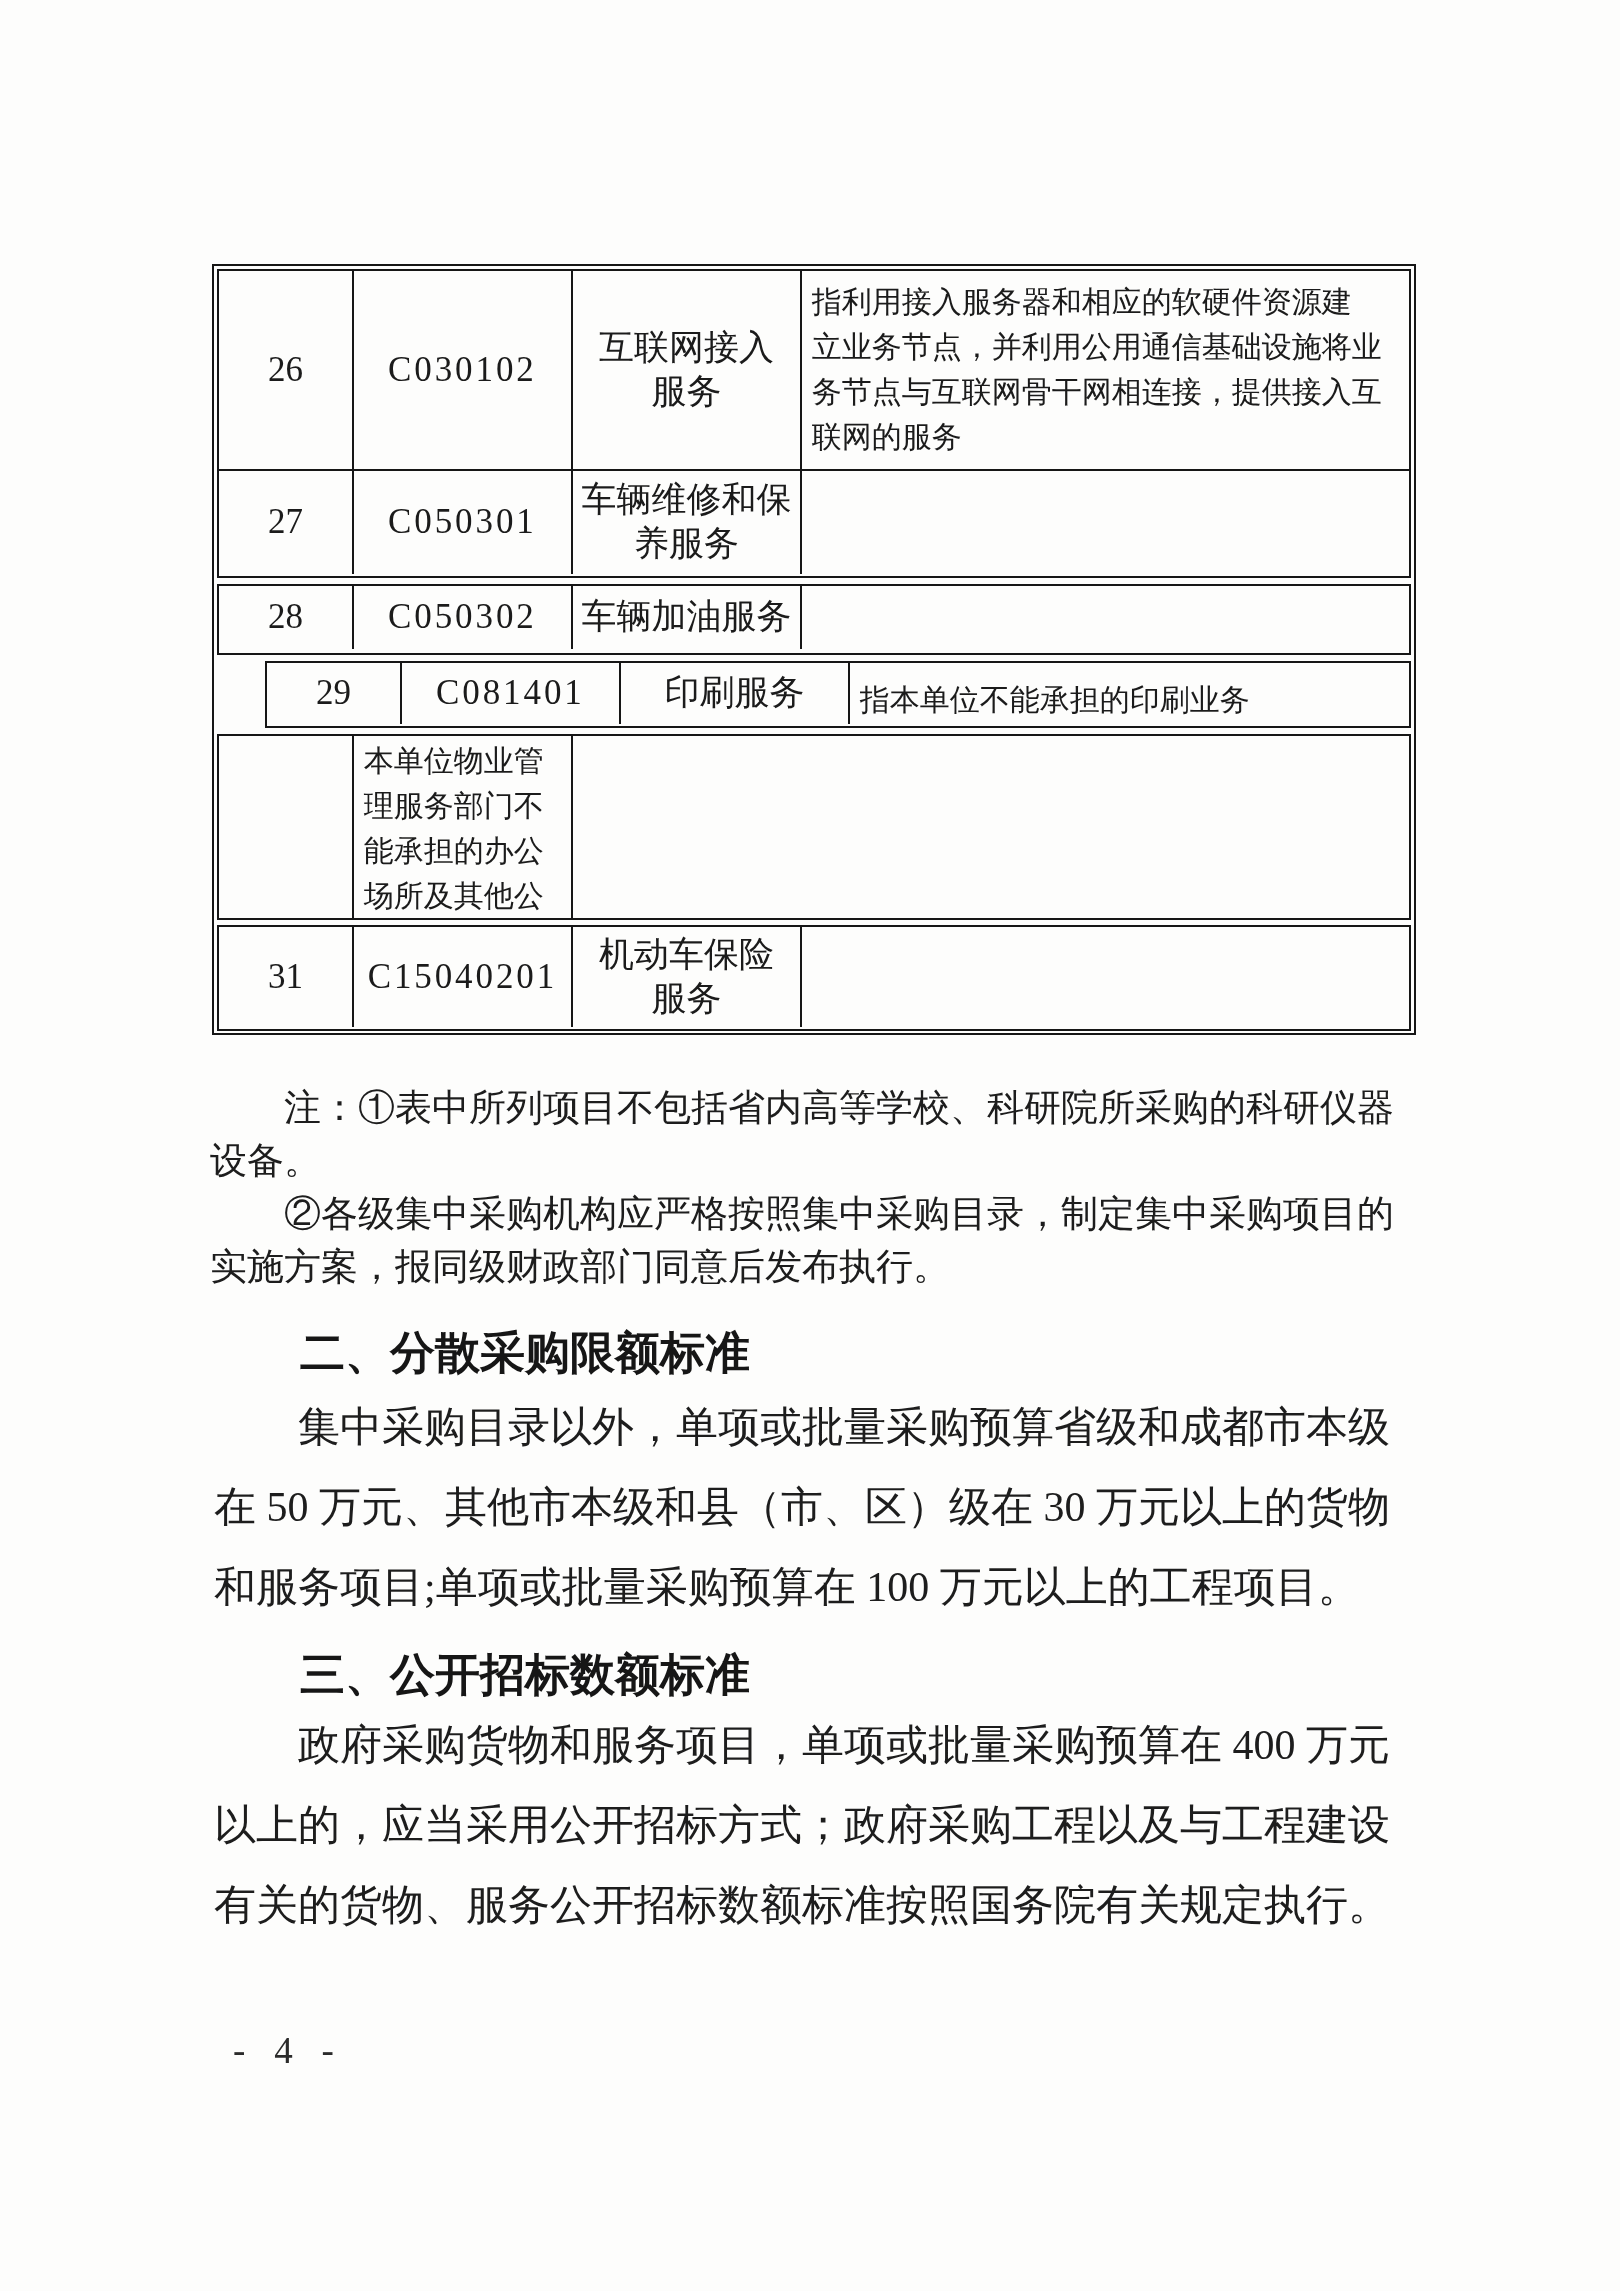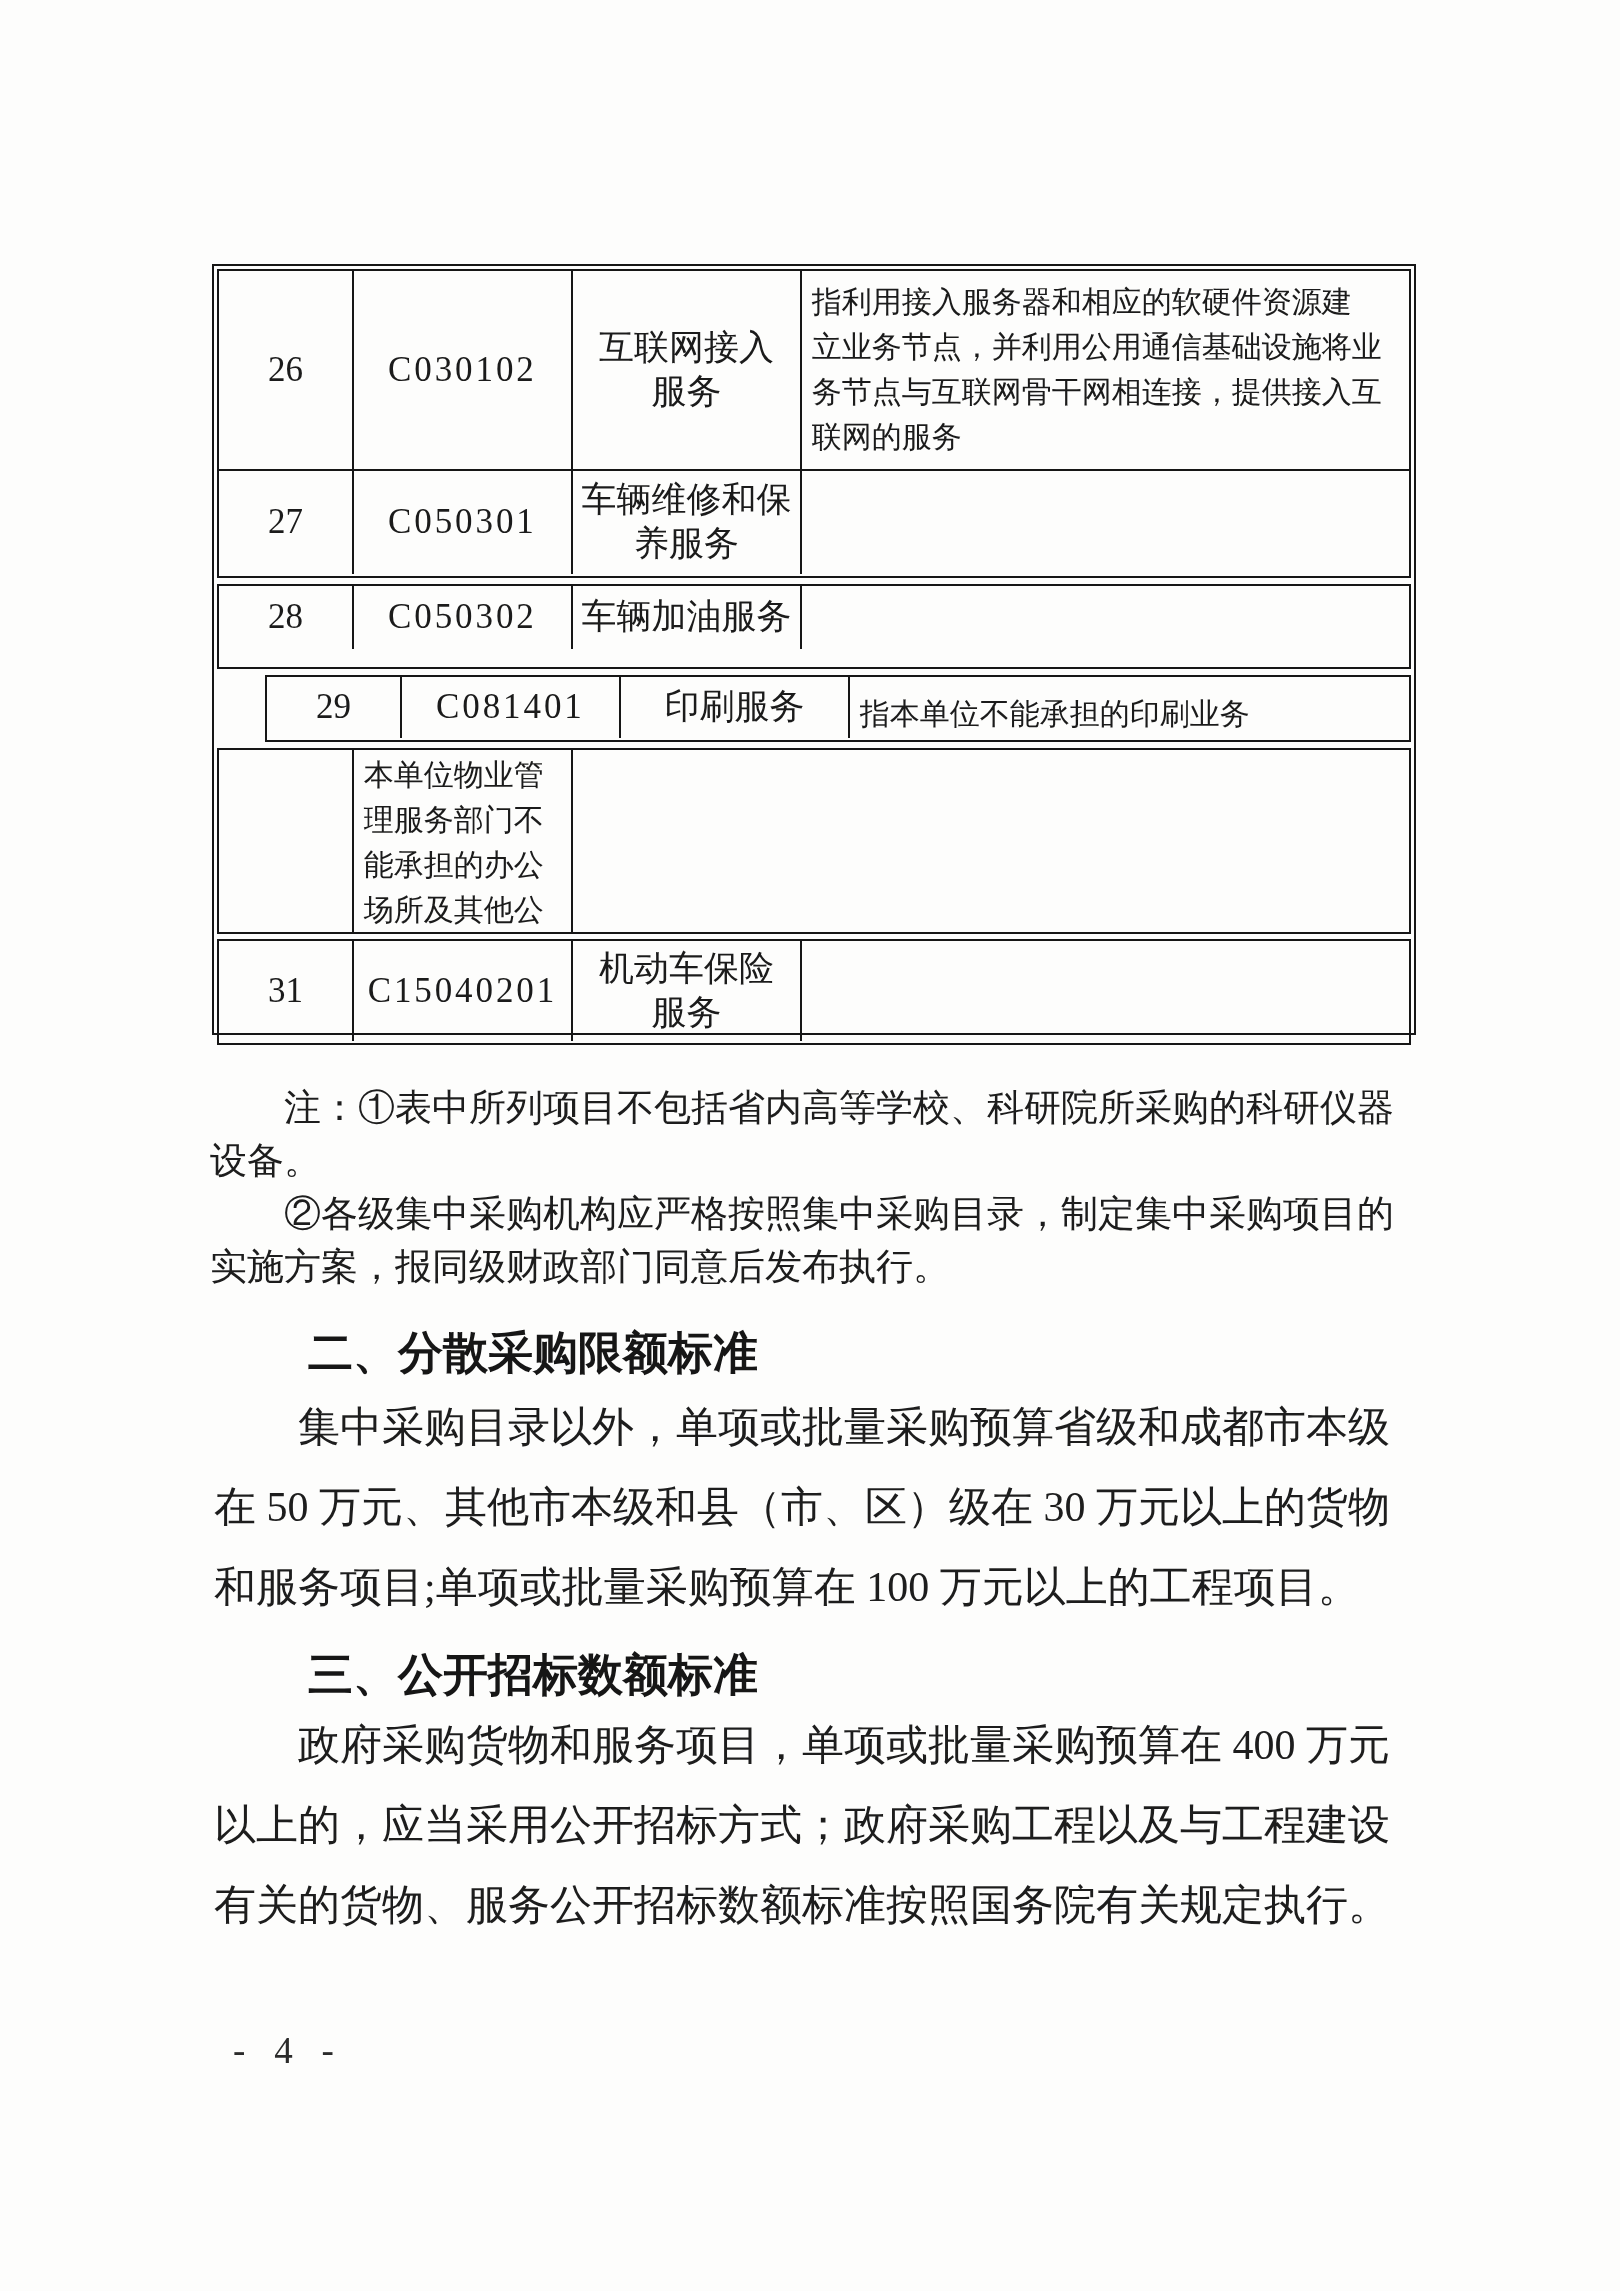--- a/index.html
+++ b/index.html
@@ -21,21 +21,21 @@
     padding:2.9px;
   }
   .tblock{
     box-sizing:border-box;
     border:2.9px solid #161616;
     margin-bottom:5.9px;
     overflow:hidden;
   }
   .tblock:last-child{margin-bottom:0;}
   .blk-a{height:309px;}
-  .blk-b{height:85px;}
+  .blk-b{height:71px;}
   .blk-c{height:67px;margin-left:48px;}
   .blk-d{height:186px;}
   .blk-e{height:106px;}
 
   .trow{
     display:grid;
     grid-template-columns:135px 219px 229px 1fr;
     box-sizing:border-box;
   }
   .r26{height:200px;border-bottom:2px solid #161616;}
@@ -73,21 +73,21 @@
     position:absolute;left:210px;width:1274px;
     font-size:37px;line-height:53px;
     text-indent:2em;
     white-space:pre-line;
     color:#1d1d1d;
   }
   .note1{top:1044px;}
   .note2{top:1150px;}
 
   .sec-heading{
-    position:absolute;left:224px;margin:0;
+    position:absolute;left:216px;margin:0;
     padding-left:84px;
     font-family:"Liberation Sans","DejaVu Sans",sans-serif;
     font-weight:700;
     font-size:45px;line-height:55px;
     color:#161616;
     white-space:pre;
   }
   .h2{top:1325px;}
   .h3{top:1647px;}
 

